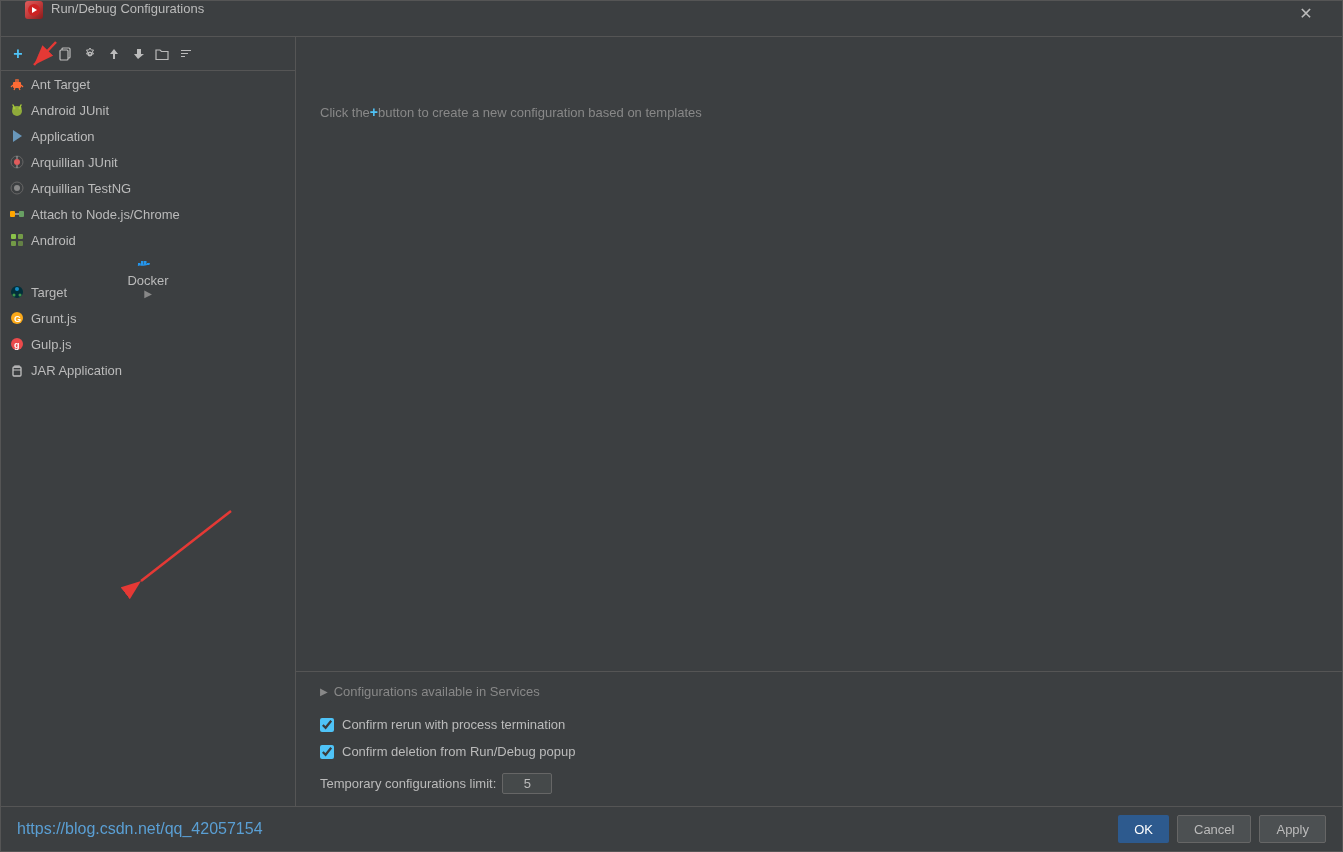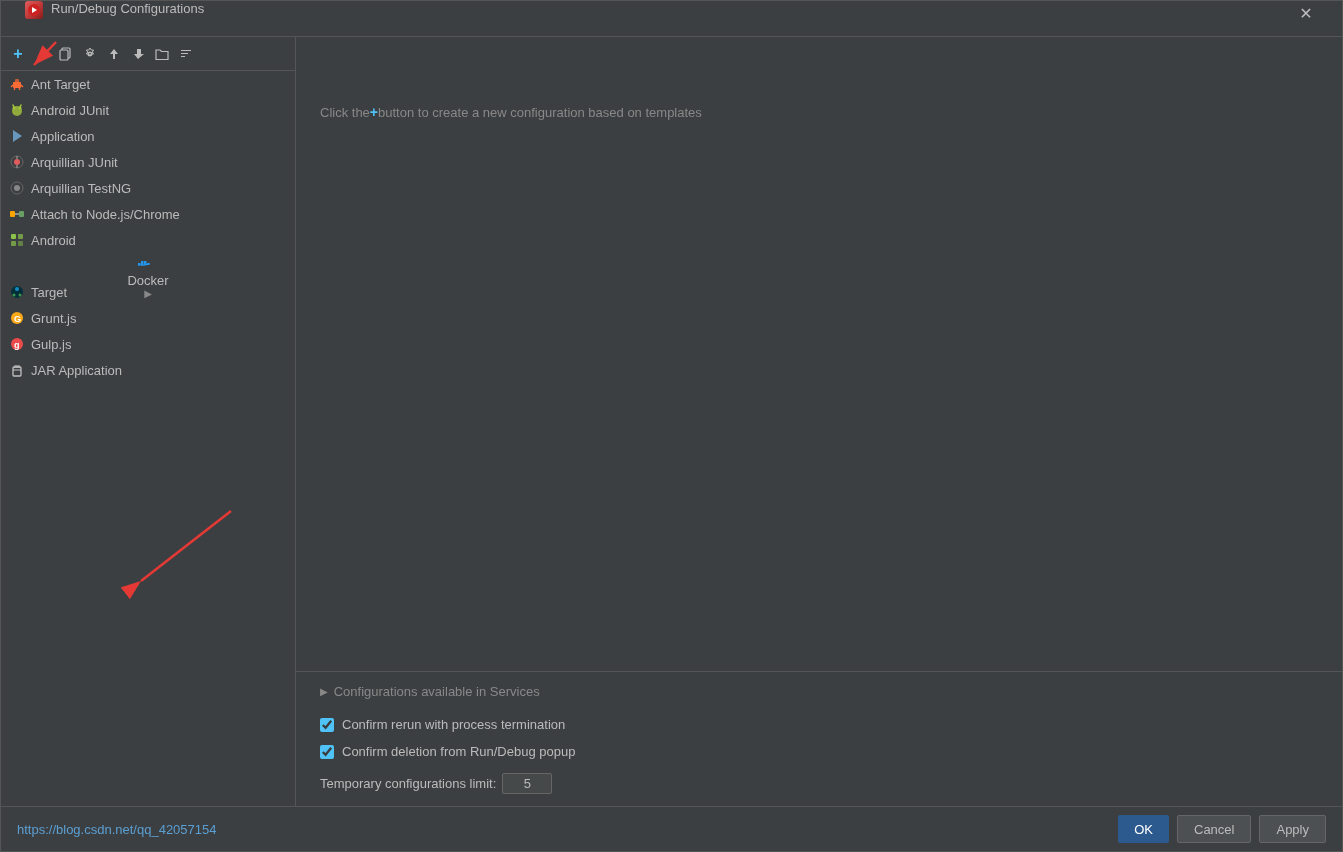--- a/index.html
+++ b/index.html
@@ -219,21 +219,21 @@
       justify-content: flex-end;
       align-items: center;
       padding: 8px 16px;
       border-top: 1px solid #555;
       gap: 8px;
       background: #3c3f41;
       flex-shrink: 0;
     }
     .footer-link {
       color: #5a9fd4;
-      font-size: 13px;
+      font-size: 16px;
       text-decoration: none;
       margin-right: auto;
     }
     .btn {
       padding: 4px 16px;
       border: none;
       border-radius: 2px;
       cursor: pointer;
       font-size: 13px;
       height: 28px;

